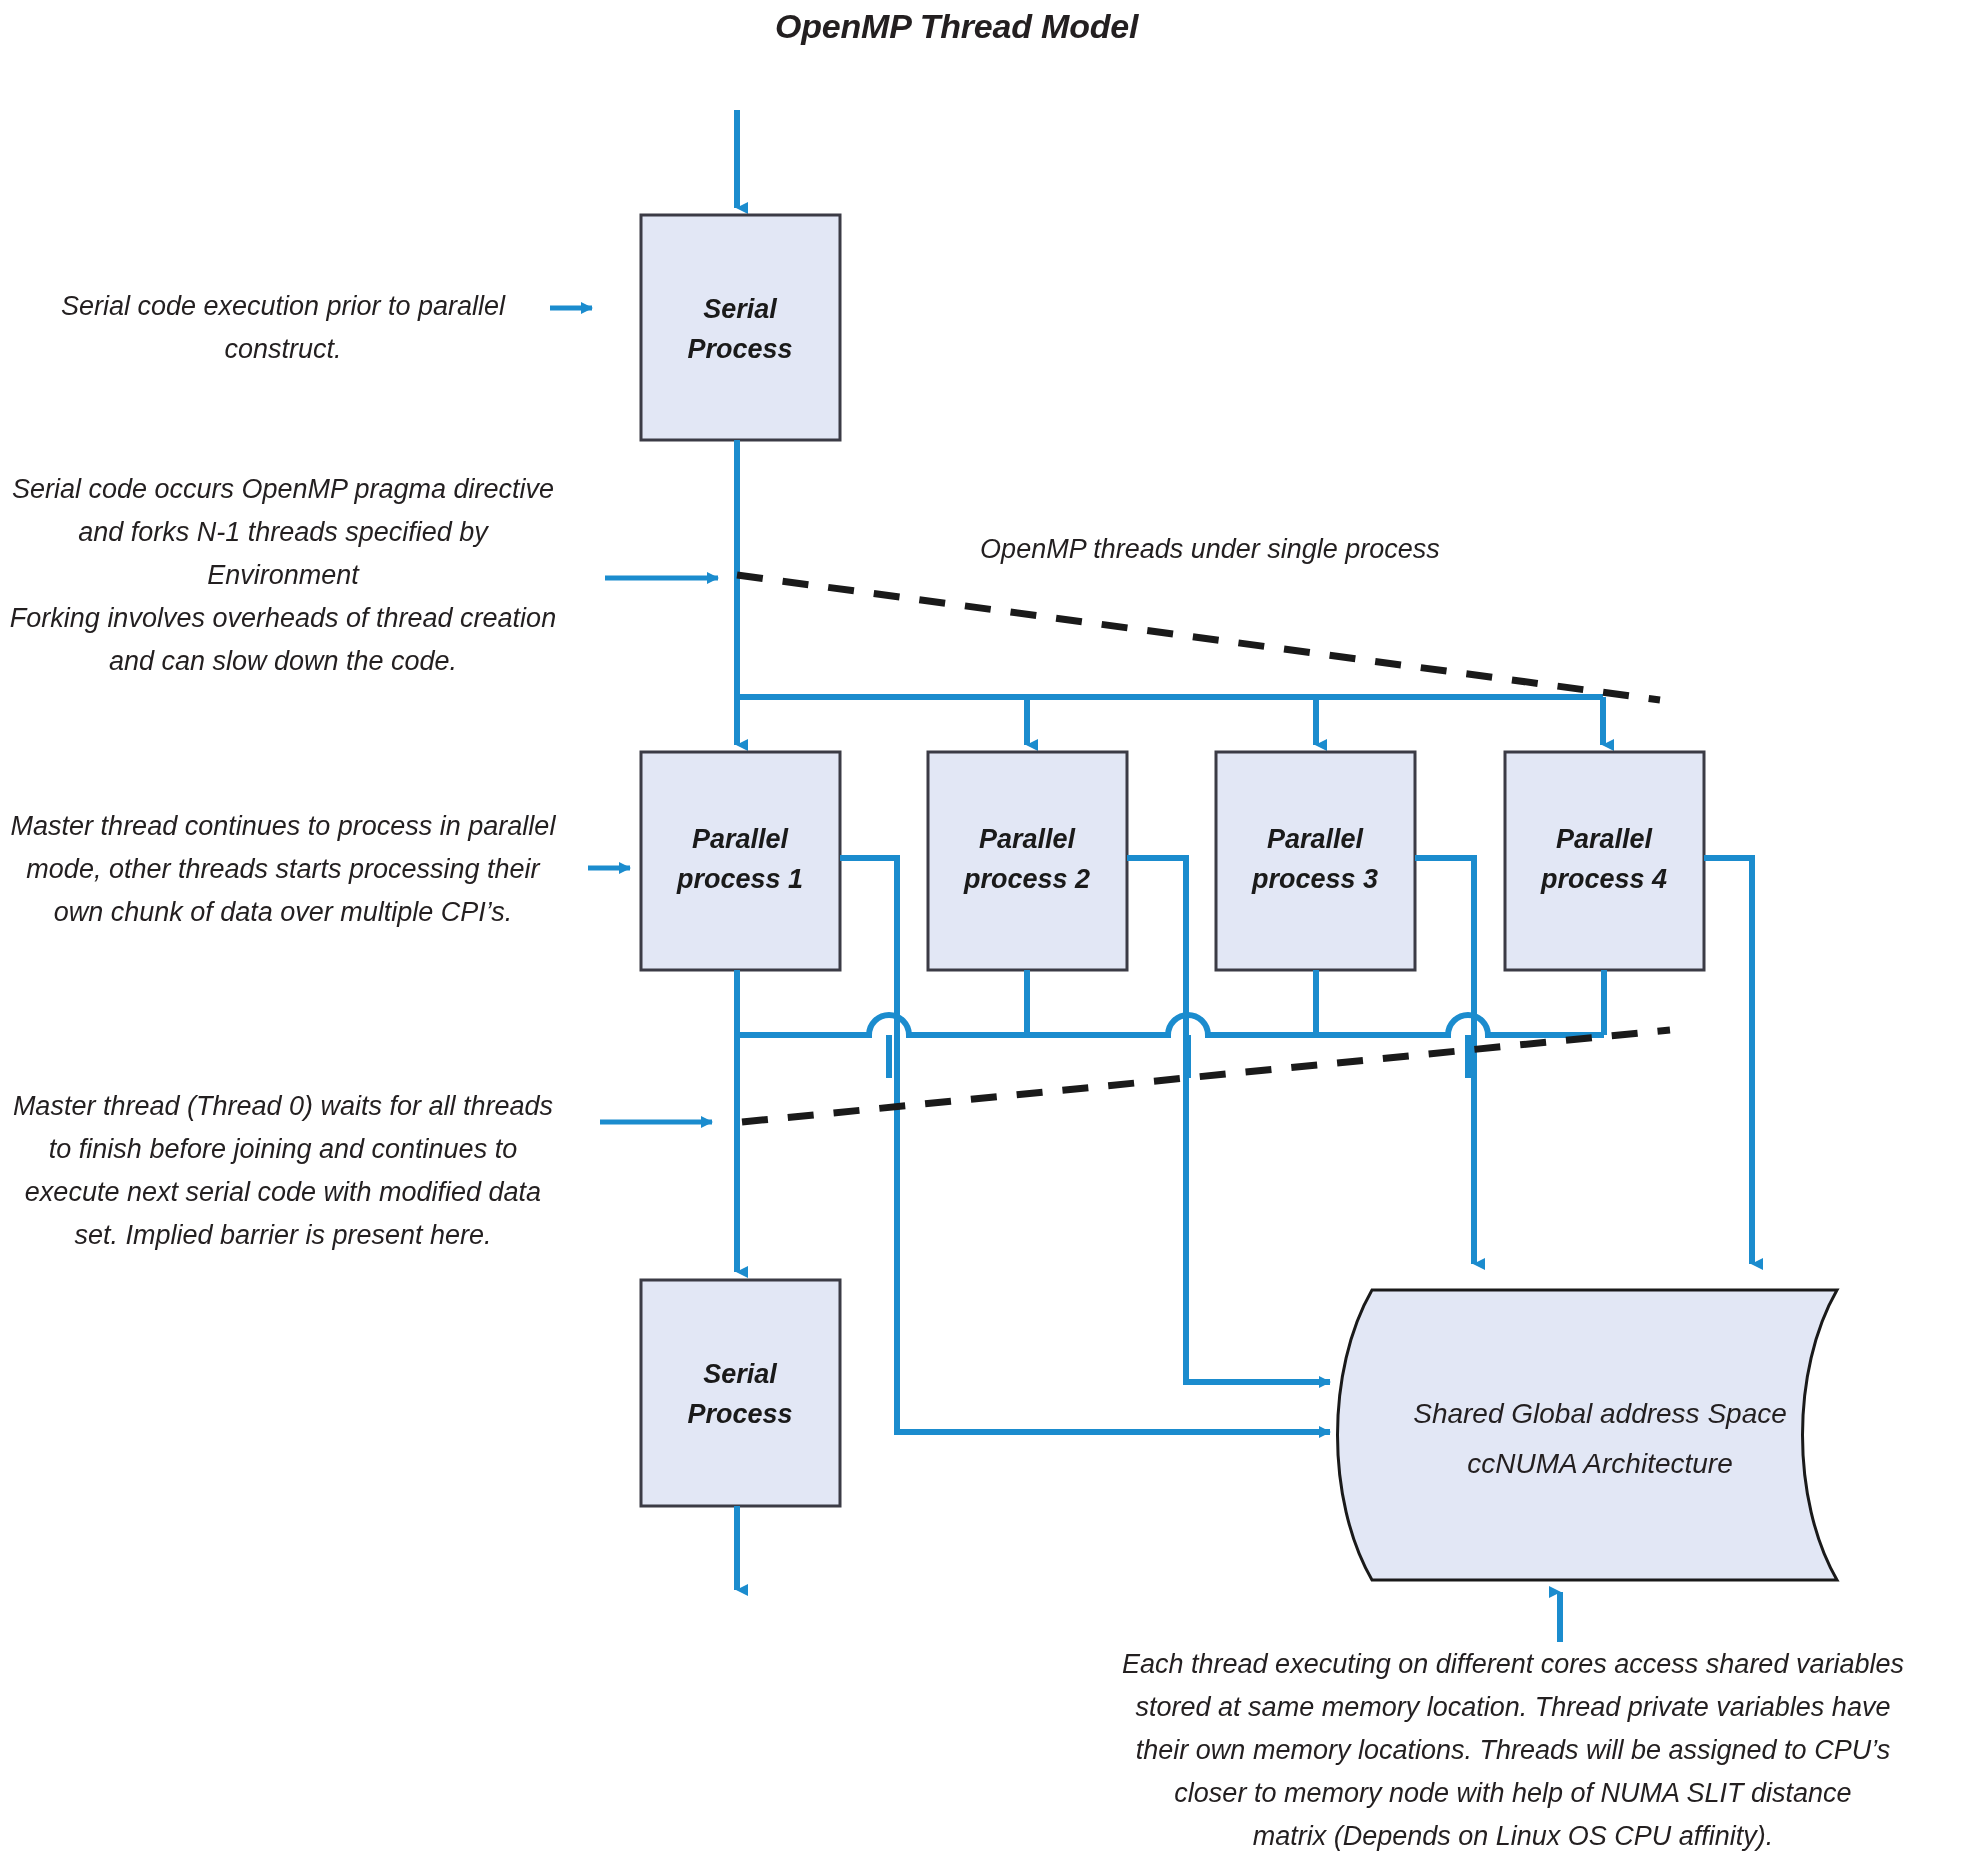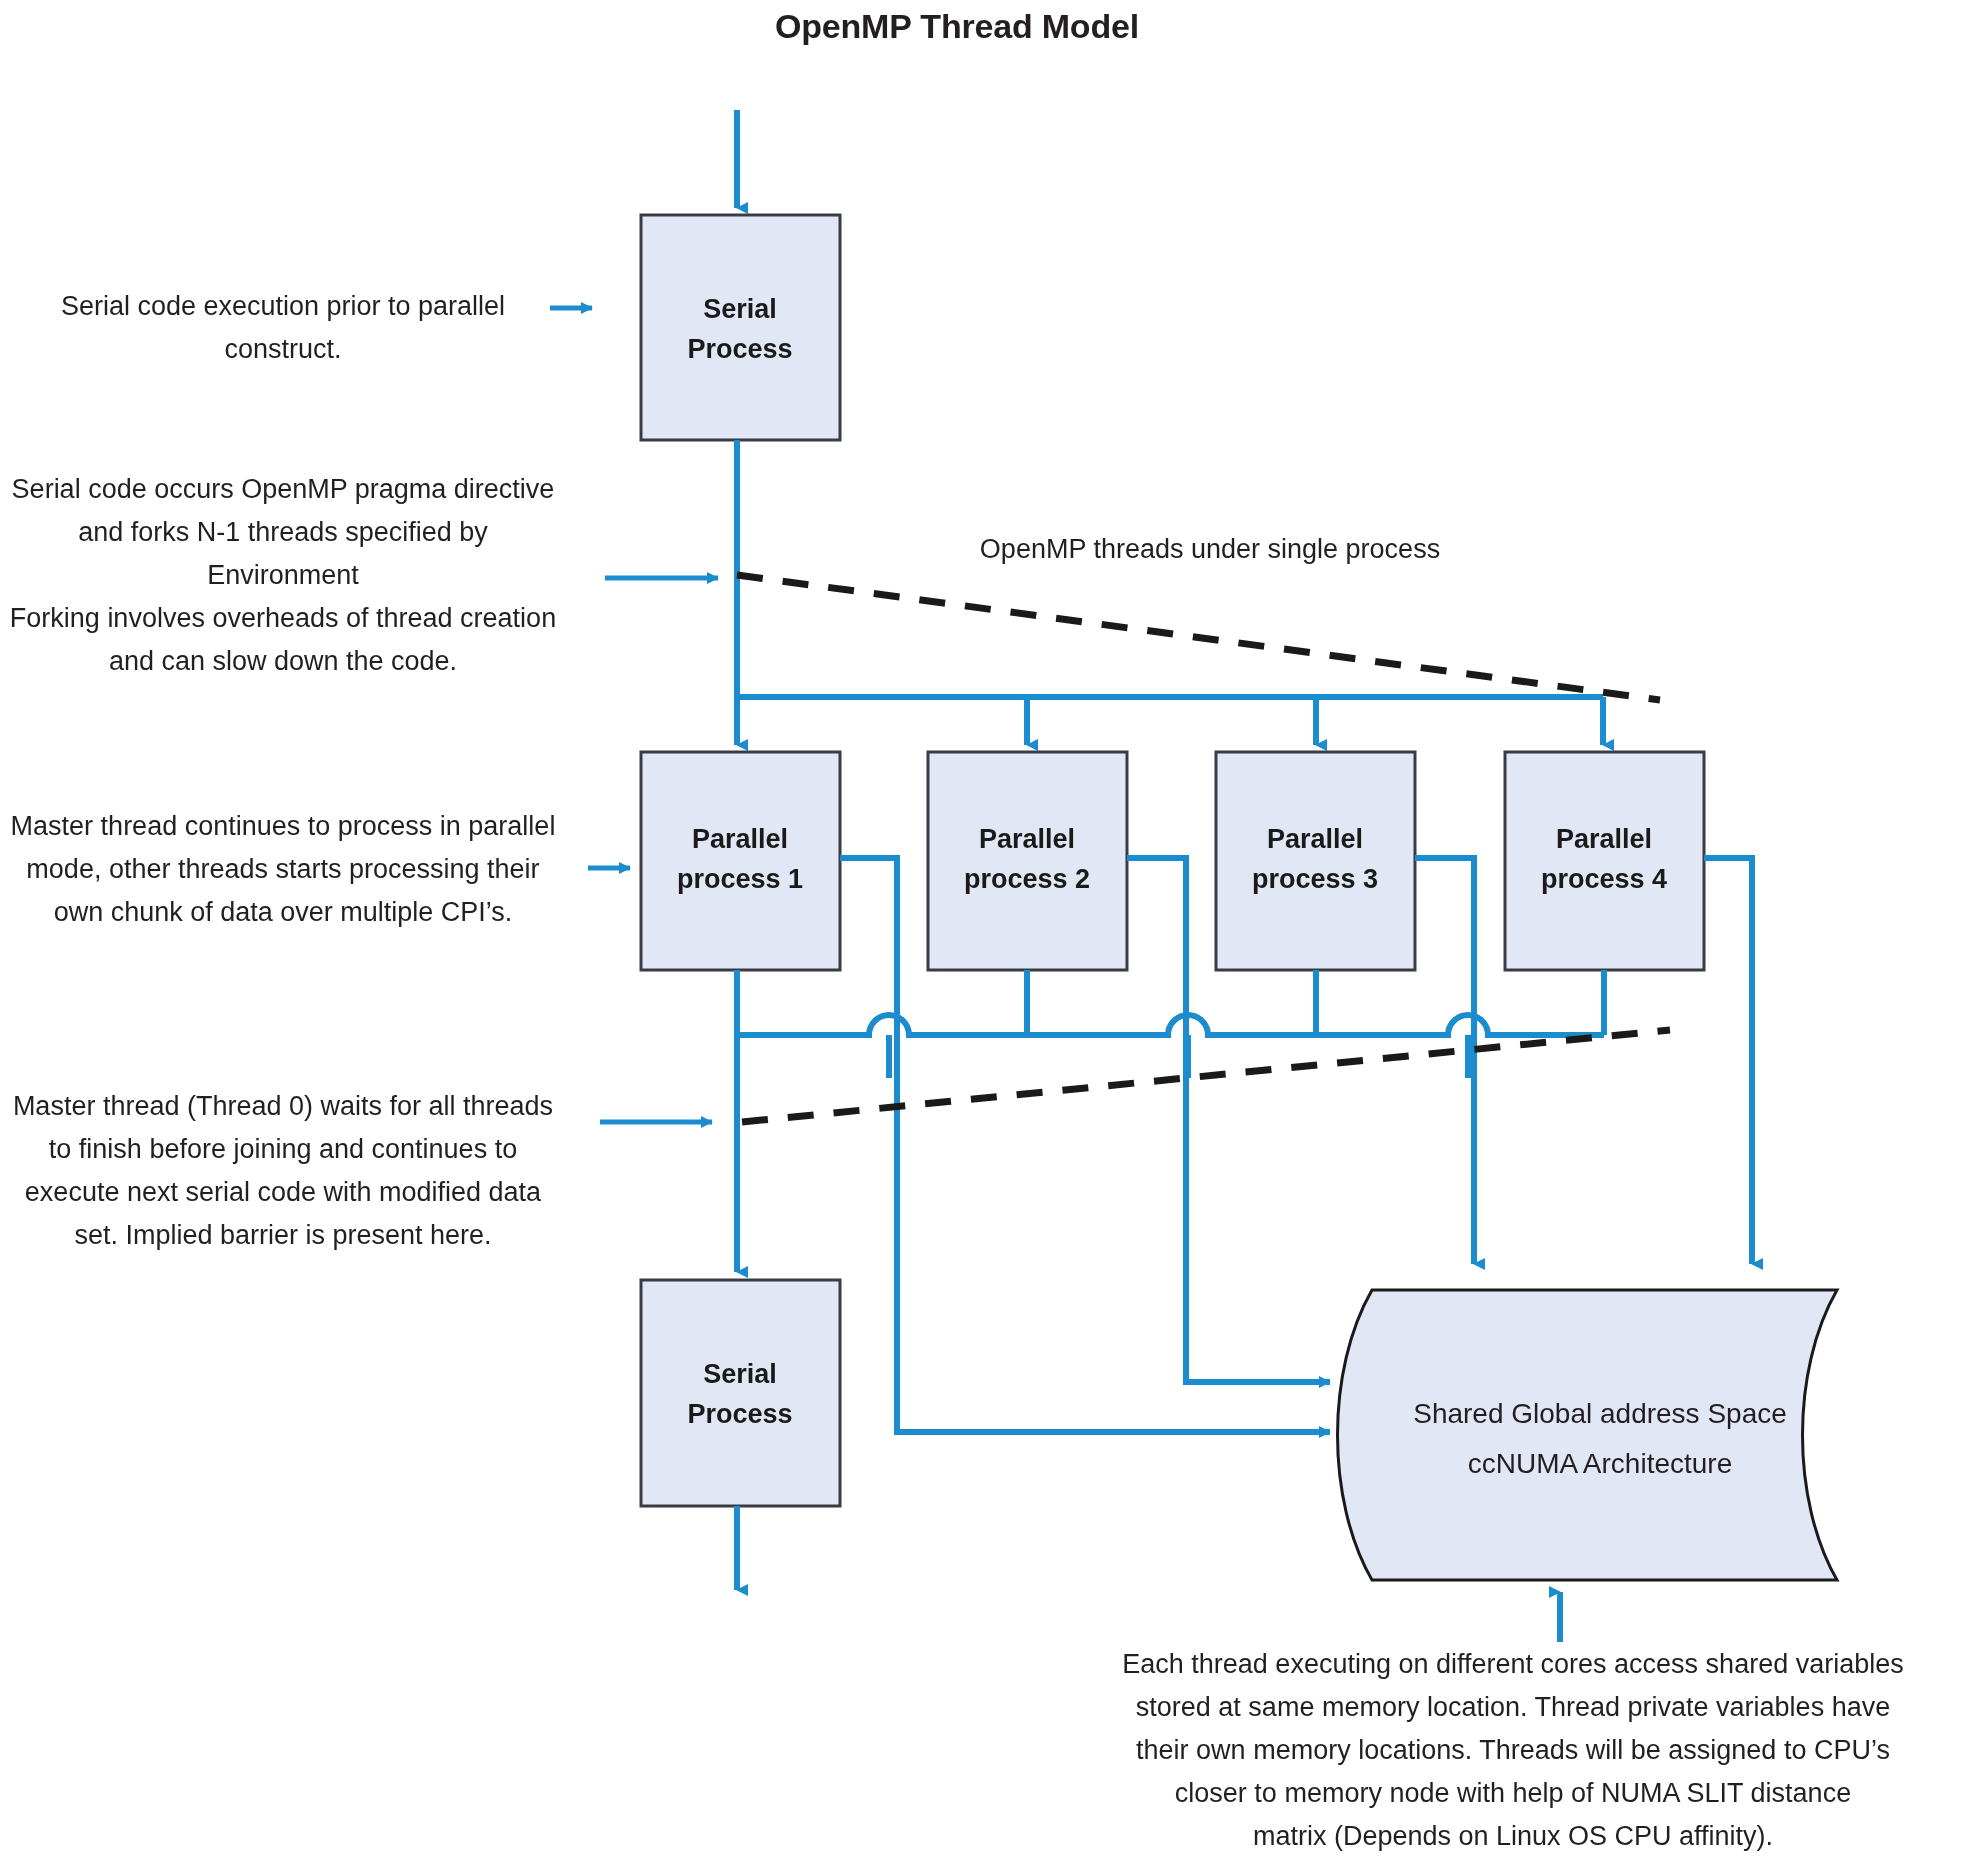--- a/index.html
+++ b/index.html
@@ -7,20 +7,21 @@
     padding: 0;
     background: #ffffff;
   }
   #page {
     position: relative;
     width: 1965px;
     height: 1866px;
     background: #ffffff;
     font-family: "Liberation Sans", sans-serif;
     overflow: hidden;
+    font-style: italic;
   }
   #diagram {
     position: absolute;
     left: 0;
     top: 0;
     width: 1965px;
     height: 1866px;
   }
   .title-text {
     font-family: "Liberation Sans", sans-serif;

